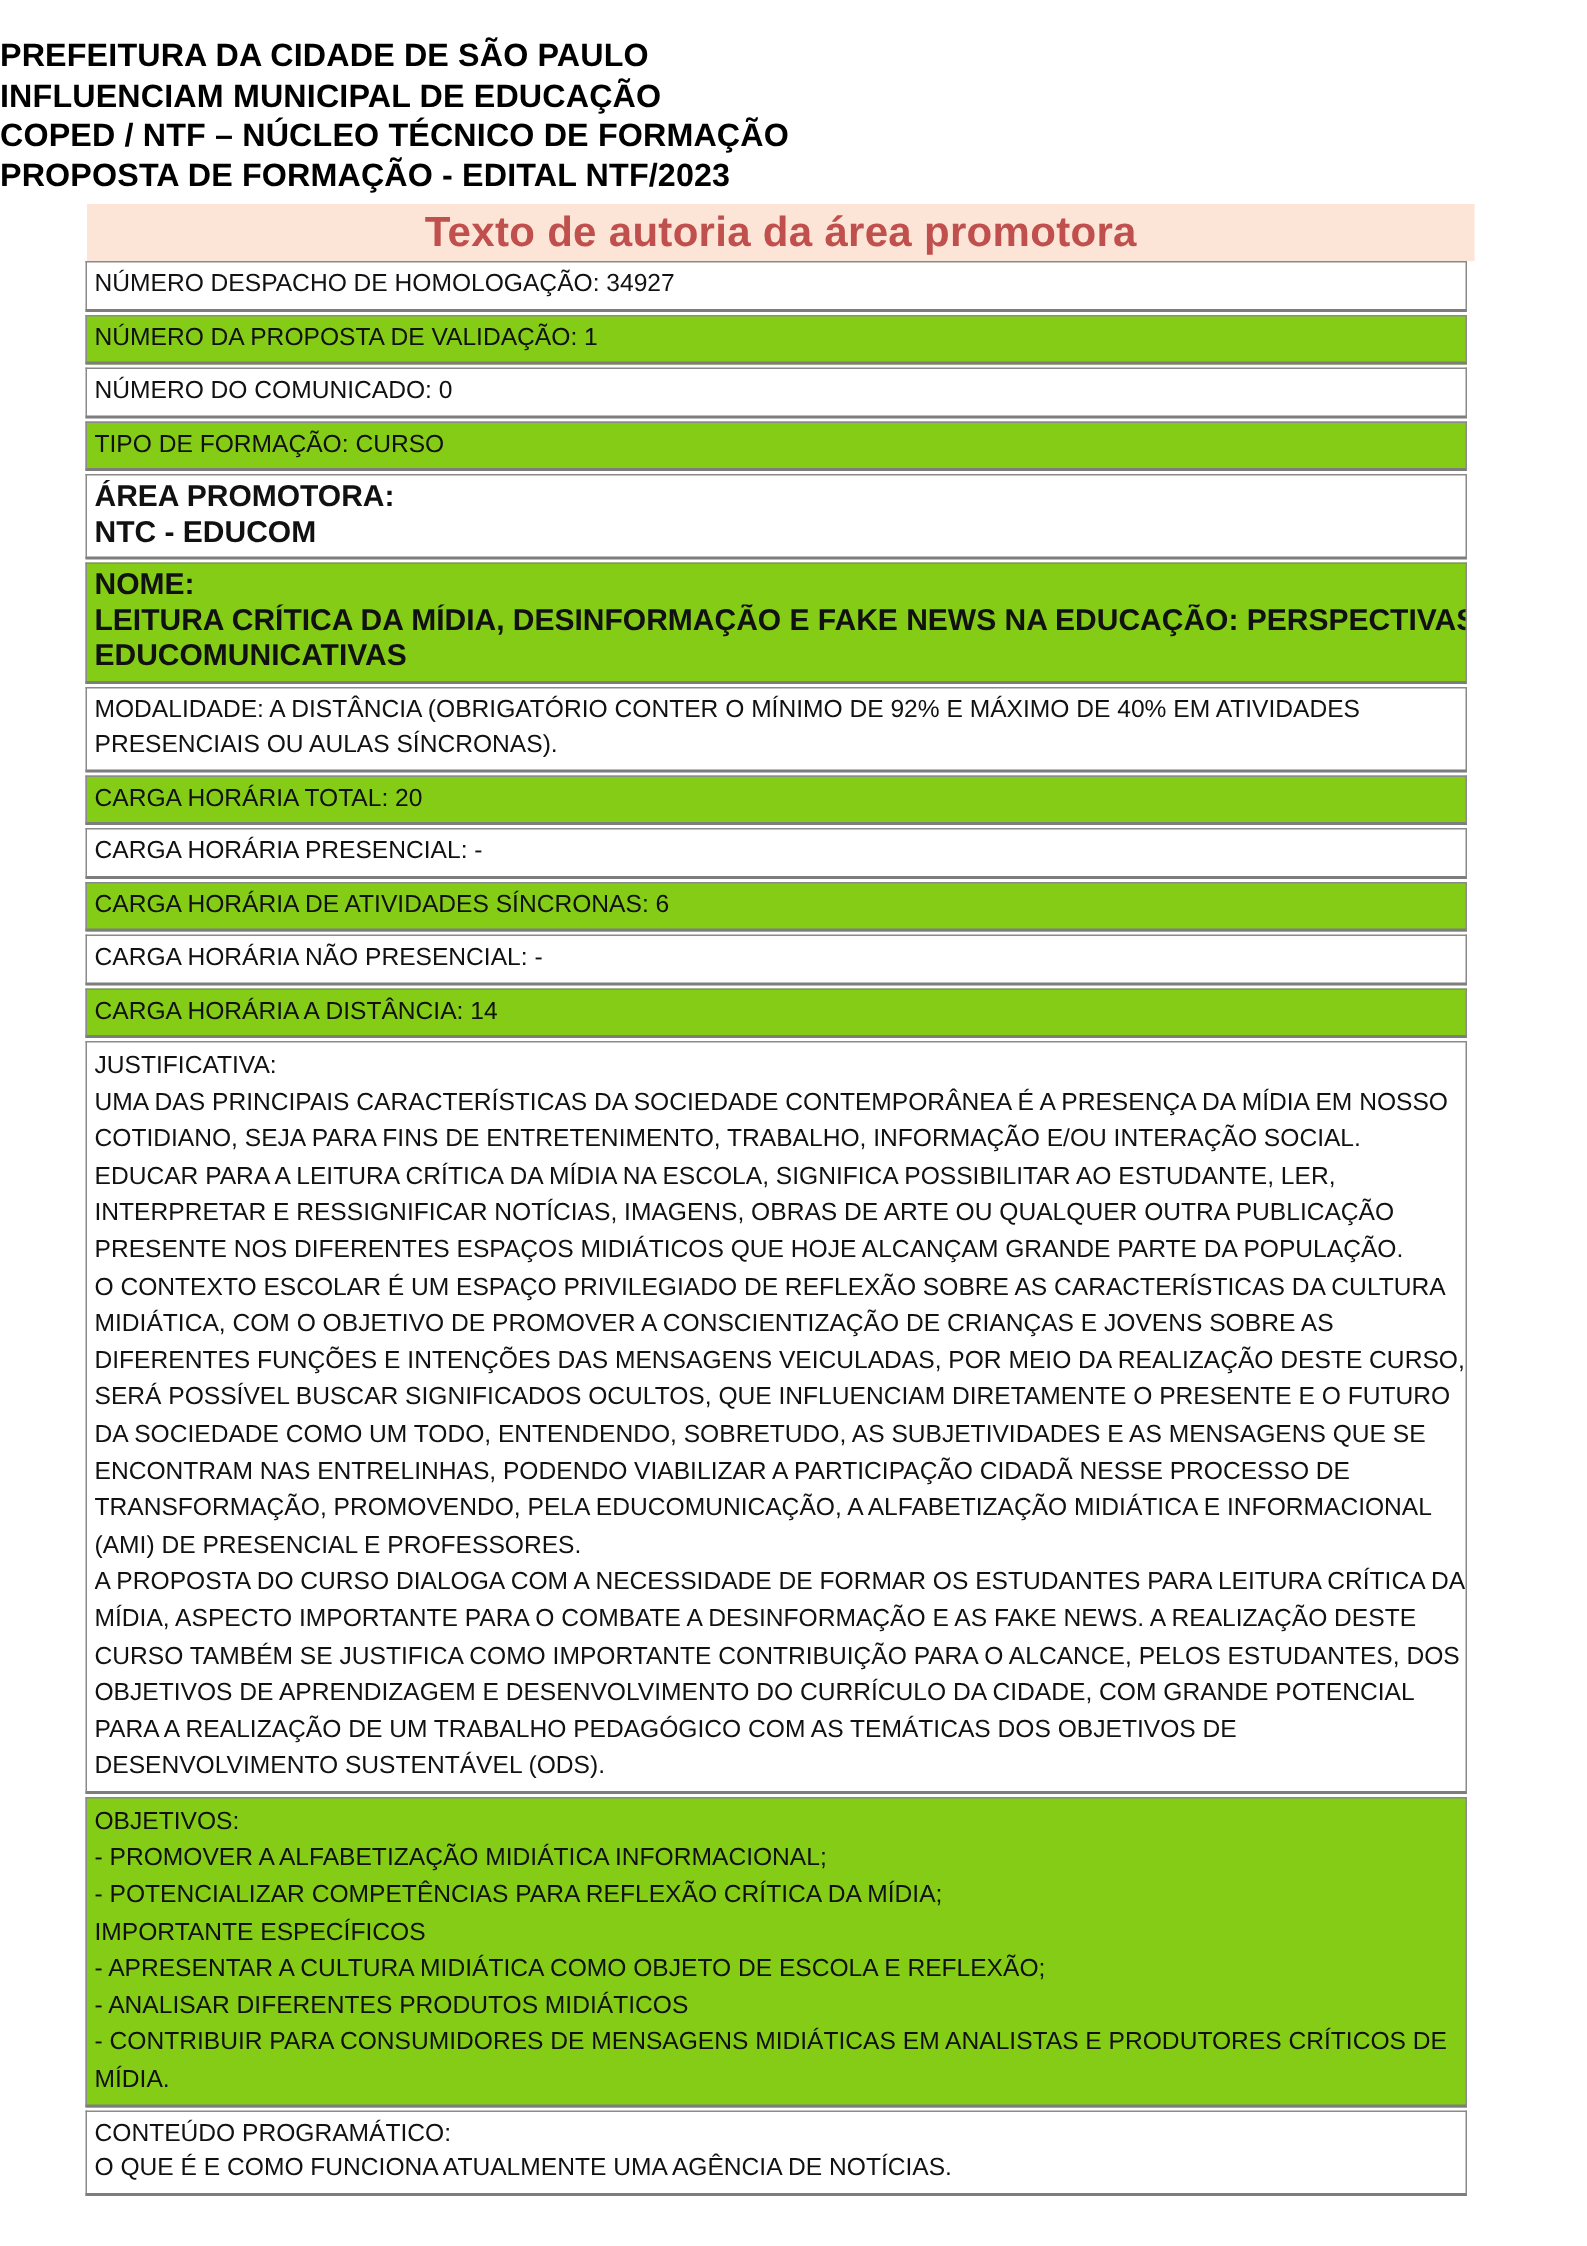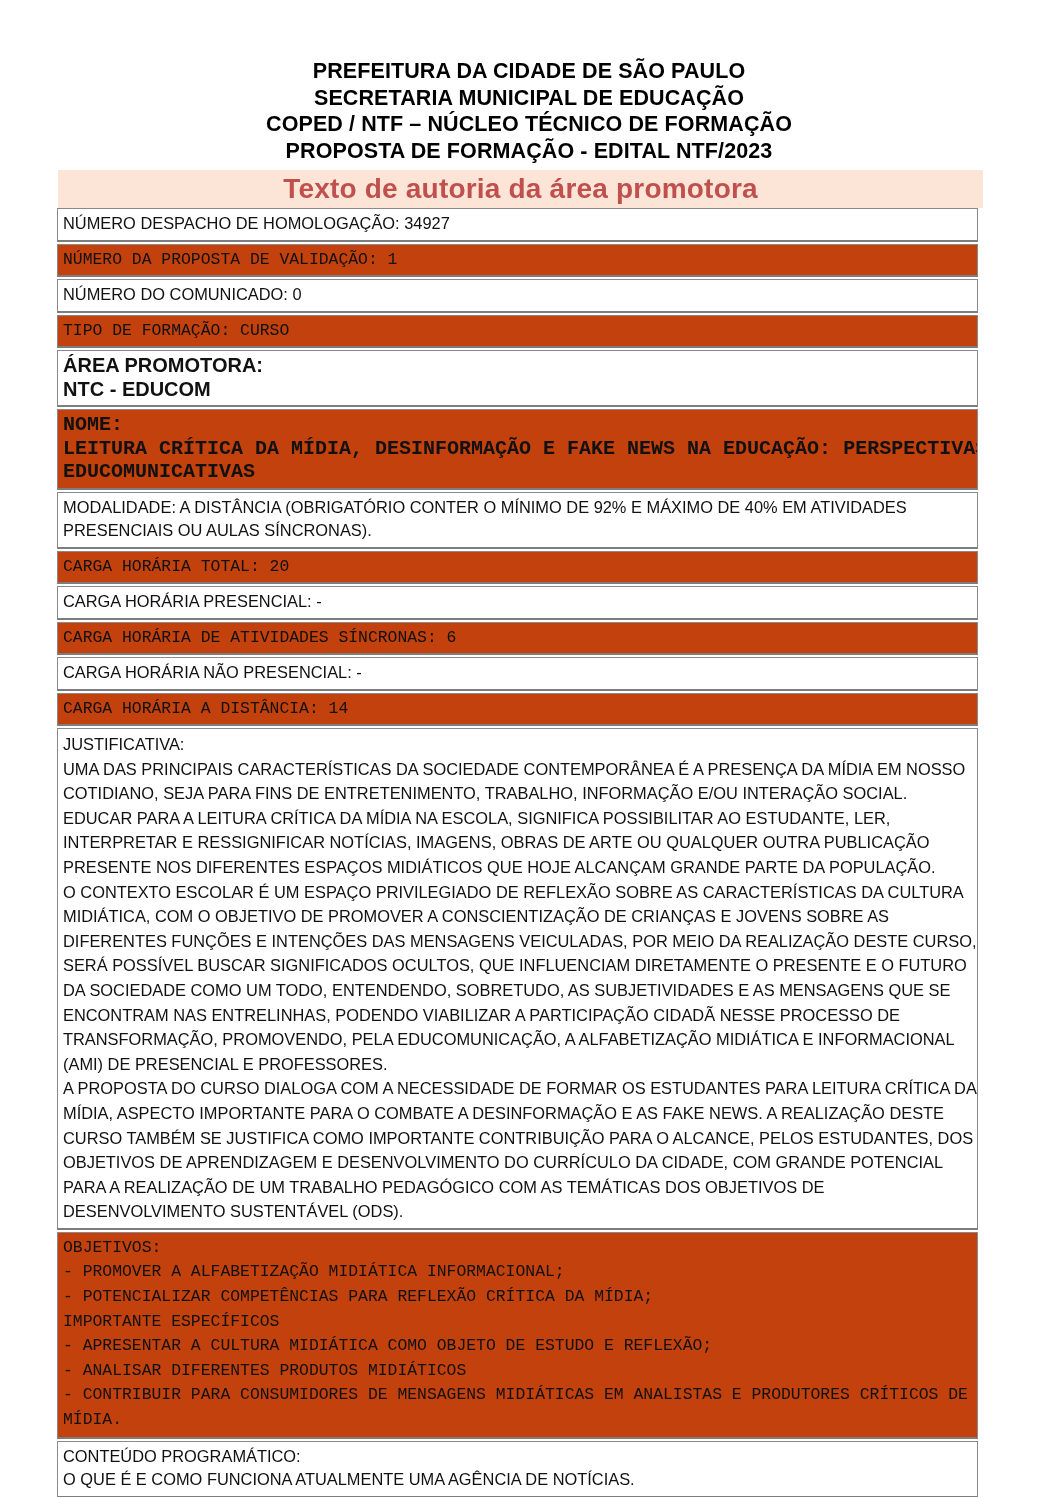--- a/index.html
+++ b/index.html
@@ -18,22 +18,22 @@
   .page {
     position: relative;
     width: 1058px;
     height: 1497px;
     box-sizing: border-box;
     padding: 0;
   }
 
   
   .doc-header {
-    padding-top: 58px;
-    text-align: center;
+    padding-top: 24px;
+    text-align: left;
   }
   .doc-header .hline {
     font-size: 21.5px;
     font-weight: bold;
     line-height: 26.5px;
     letter-spacing: 0.1px;
     color: #000000;
     white-space: nowrap;
   }
 
@@ -63,22 +63,21 @@
   }
   .row {
     box-sizing: border-box;
     border: 1px solid #8a8a8a;
     border-bottom: 2px solid #7d7d7d;
     margin-bottom: 2px;
     padding: 3px 0 4px 5px;
     background: #ffffff;
   }
   .row.fill {
-    background: #c2410c;
-    font-family: Liberation Mono, monospace;
+    background: #84cc16;
   }
   .row .ln {
     font-size: 16.4px;
     line-height: 23.5px;
     color: #111111;
     white-space: nowrap;
     overflow: hidden;
   }
   .row.bold .ln {
     font-weight: bold;
@@ -88,21 +87,21 @@
     line-height: 24.6px;
   }
 </style>
 </head>
 <body>
 
 <div class="page">
 
   <div class="doc-header">
     <div class="hline">PREFEITURA DA CIDADE DE SÃO PAULO</div>
-    <div class="hline">SECRETARIA MUNICIPAL DE EDUCAÇÃO</div>
+    <div class="hline">INFLUENCIAM MUNICIPAL DE EDUCAÇÃO</div>
     <div class="hline">COPED / NTF – NÚCLEO TÉCNICO DE FORMAÇÃO</div>
     <div class="hline">PROPOSTA DE FORMAÇÃO - EDITAL NTF/2023</div>
   </div>
 
   <div class="title-band">
     <span class="title-text">Texto de autoria da área promotora</span>
   </div>
 
   <div class="table" id="form-table">
       <div class="row">
@@ -165,21 +164,21 @@
         <div class="ln">CURSO TAMBÉM SE JUSTIFICA COMO IMPORTANTE CONTRIBUIÇÃO PARA O ALCANCE, PELOS ESTUDANTES, DOS</div>
         <div class="ln">OBJETIVOS DE APRENDIZAGEM E DESENVOLVIMENTO DO CURRÍCULO DA CIDADE, COM GRANDE POTENCIAL</div>
         <div class="ln">PARA A REALIZAÇÃO DE UM TRABALHO PEDAGÓGICO COM AS TEMÁTICAS DOS OBJETIVOS DE</div>
         <div class="ln">DESENVOLVIMENTO SUSTENTÁVEL (ODS).</div>
       </div>
       <div class="row fill tall">
         <div class="ln">OBJETIVOS:</div>
         <div class="ln">- PROMOVER A ALFABETIZAÇÃO MIDIÁTICA INFORMACIONAL;</div>
         <div class="ln">- POTENCIALIZAR COMPETÊNCIAS PARA REFLEXÃO CRÍTICA DA MÍDIA;</div>
         <div class="ln">IMPORTANTE ESPECÍFICOS</div>
-        <div class="ln">- APRESENTAR A CULTURA MIDIÁTICA COMO OBJETO DE ESTUDO E REFLEXÃO;</div>
+        <div class="ln">- APRESENTAR A CULTURA MIDIÁTICA COMO OBJETO DE ESCOLA E REFLEXÃO;</div>
         <div class="ln">- ANALISAR DIFERENTES PRODUTOS MIDIÁTICOS</div>
         <div class="ln">- CONTRIBUIR PARA CONSUMIDORES DE MENSAGENS MIDIÁTICAS EM ANALISTAS E PRODUTORES CRÍTICOS DE</div>
         <div class="ln">MÍDIA.</div>
       </div>
       <div class="row">
         <div class="ln">CONTEÚDO PROGRAMÁTICO:</div>
         <div class="ln">O QUE É E COMO FUNCIONA ATUALMENTE UMA AGÊNCIA DE NOTÍCIAS.</div>
       </div>
     </div>
 

